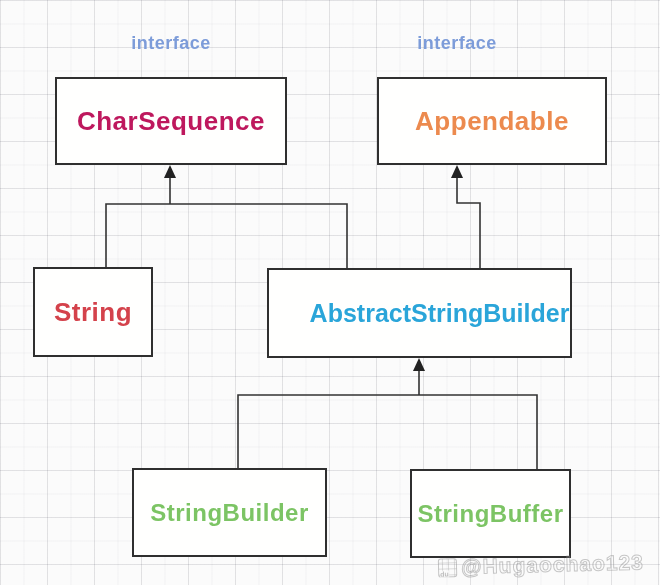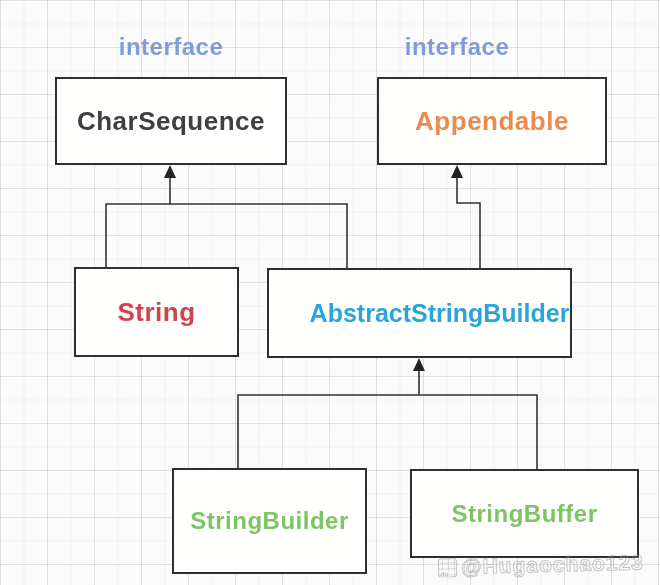--- a/index.html
+++ b/index.html
@@ -29,21 +29,21 @@
   .edges-svg {
     position: absolute;
     left: 0; top: 0;
     width: 660px;
     height: 585px;
     pointer-events: none;
   }
   .stereotype {
     position: absolute;
     text-align: center;
-    font-size: 24px;
+    font-size: 18px;
     font-weight: bold;
     letter-spacing: 0.5px;
   }
   .stereotype--left { left: 55px; top: 33px; width: 232px; }
   .stereotype--right { left: 342px; top: 33px; width: 230px; }
   .node {
     position: absolute;
     background: #fffffe;
     border: 2px solid #2f2f2f;
     box-sizing: border-box;
@@ -53,25 +53,25 @@
     box-shadow: 0 0 0 1px rgba(255,255,255,0.4) inset;
   }
   .node-label {
     font-weight: bold;
     font-size: 26px;
     white-space: nowrap;
     letter-spacing: 0.5px;
   }
   .node--charsequence { left: 55px;  top: 77px;  width: 232px; height: 88px; }
   .node--appendable   { left: 342px; top: 77px;  width: 230px; height: 88px; margin-left: 35px; }
-  .node--string       { left: 33px;  top: 267px; width: 165px; height: 90px; margin-left: 41px; }
+  .node--string       { left: 33px;  top: 267px; width: 120px; height: 90px; }
   .node--asb          { left: 267px; top: 268px; width: 305px; height: 90px; }
   .node--asb .node-label { font-size: 25px; letter-spacing: 0; margin-left: 40px; }
-  .node--stringbuilder{ left: 132px; top: 468px; width: 195px; height: 106px; margin-left: 40px; }
-  .node--stringbuffer { left: 410px; top: 469px; width: 229px; height: 89px; }
+  .node--stringbuilder{ left: 132px; top: 468px; width: 195px; height: 89px; }
+  .node--stringbuffer { left: 410px; top: 469px; width: 161px; height: 89px; }
   .node--stringbuilder .node-label,
   .node--stringbuffer .node-label { font-size: 24px; }
 
   .watermark {
     position: absolute;
     right: 16px;
     bottom: 8px;
     display: flex;
     align-items: center;
     gap: 4px;
@@ -131,21 +131,21 @@
       <polyline points="238,468 238,395 537,395 537,469"></polyline>
       <polygon points="419,358 413,371 425,371" fill="#222222" stroke="none"></polygon>
     </g>
   </svg>
 
   <div class="stereotype stereotype--left" style="color: rgb(125, 156, 217);">interface</div>
 
   <div class="stereotype stereotype--right" style="color: rgb(125, 156, 217);">interface</div>
 
   <div class="node node--charsequence">
-    <span class="node-label" style="color: #404040; text-align: right;">CharSequence</span>
+    <span class="node-label" style="color: #be185d; text-align: right;">CharSequence</span>
   </div>
 
   <div class="node node--appendable">
     <span class="node-label" style="color: rgb(236, 138, 78);">Appendable</span>
   </div>
 
   <div class="node node--string">
     <span class="node-label" style="color: rgb(212, 66, 75);">String</span>
   </div>
 

